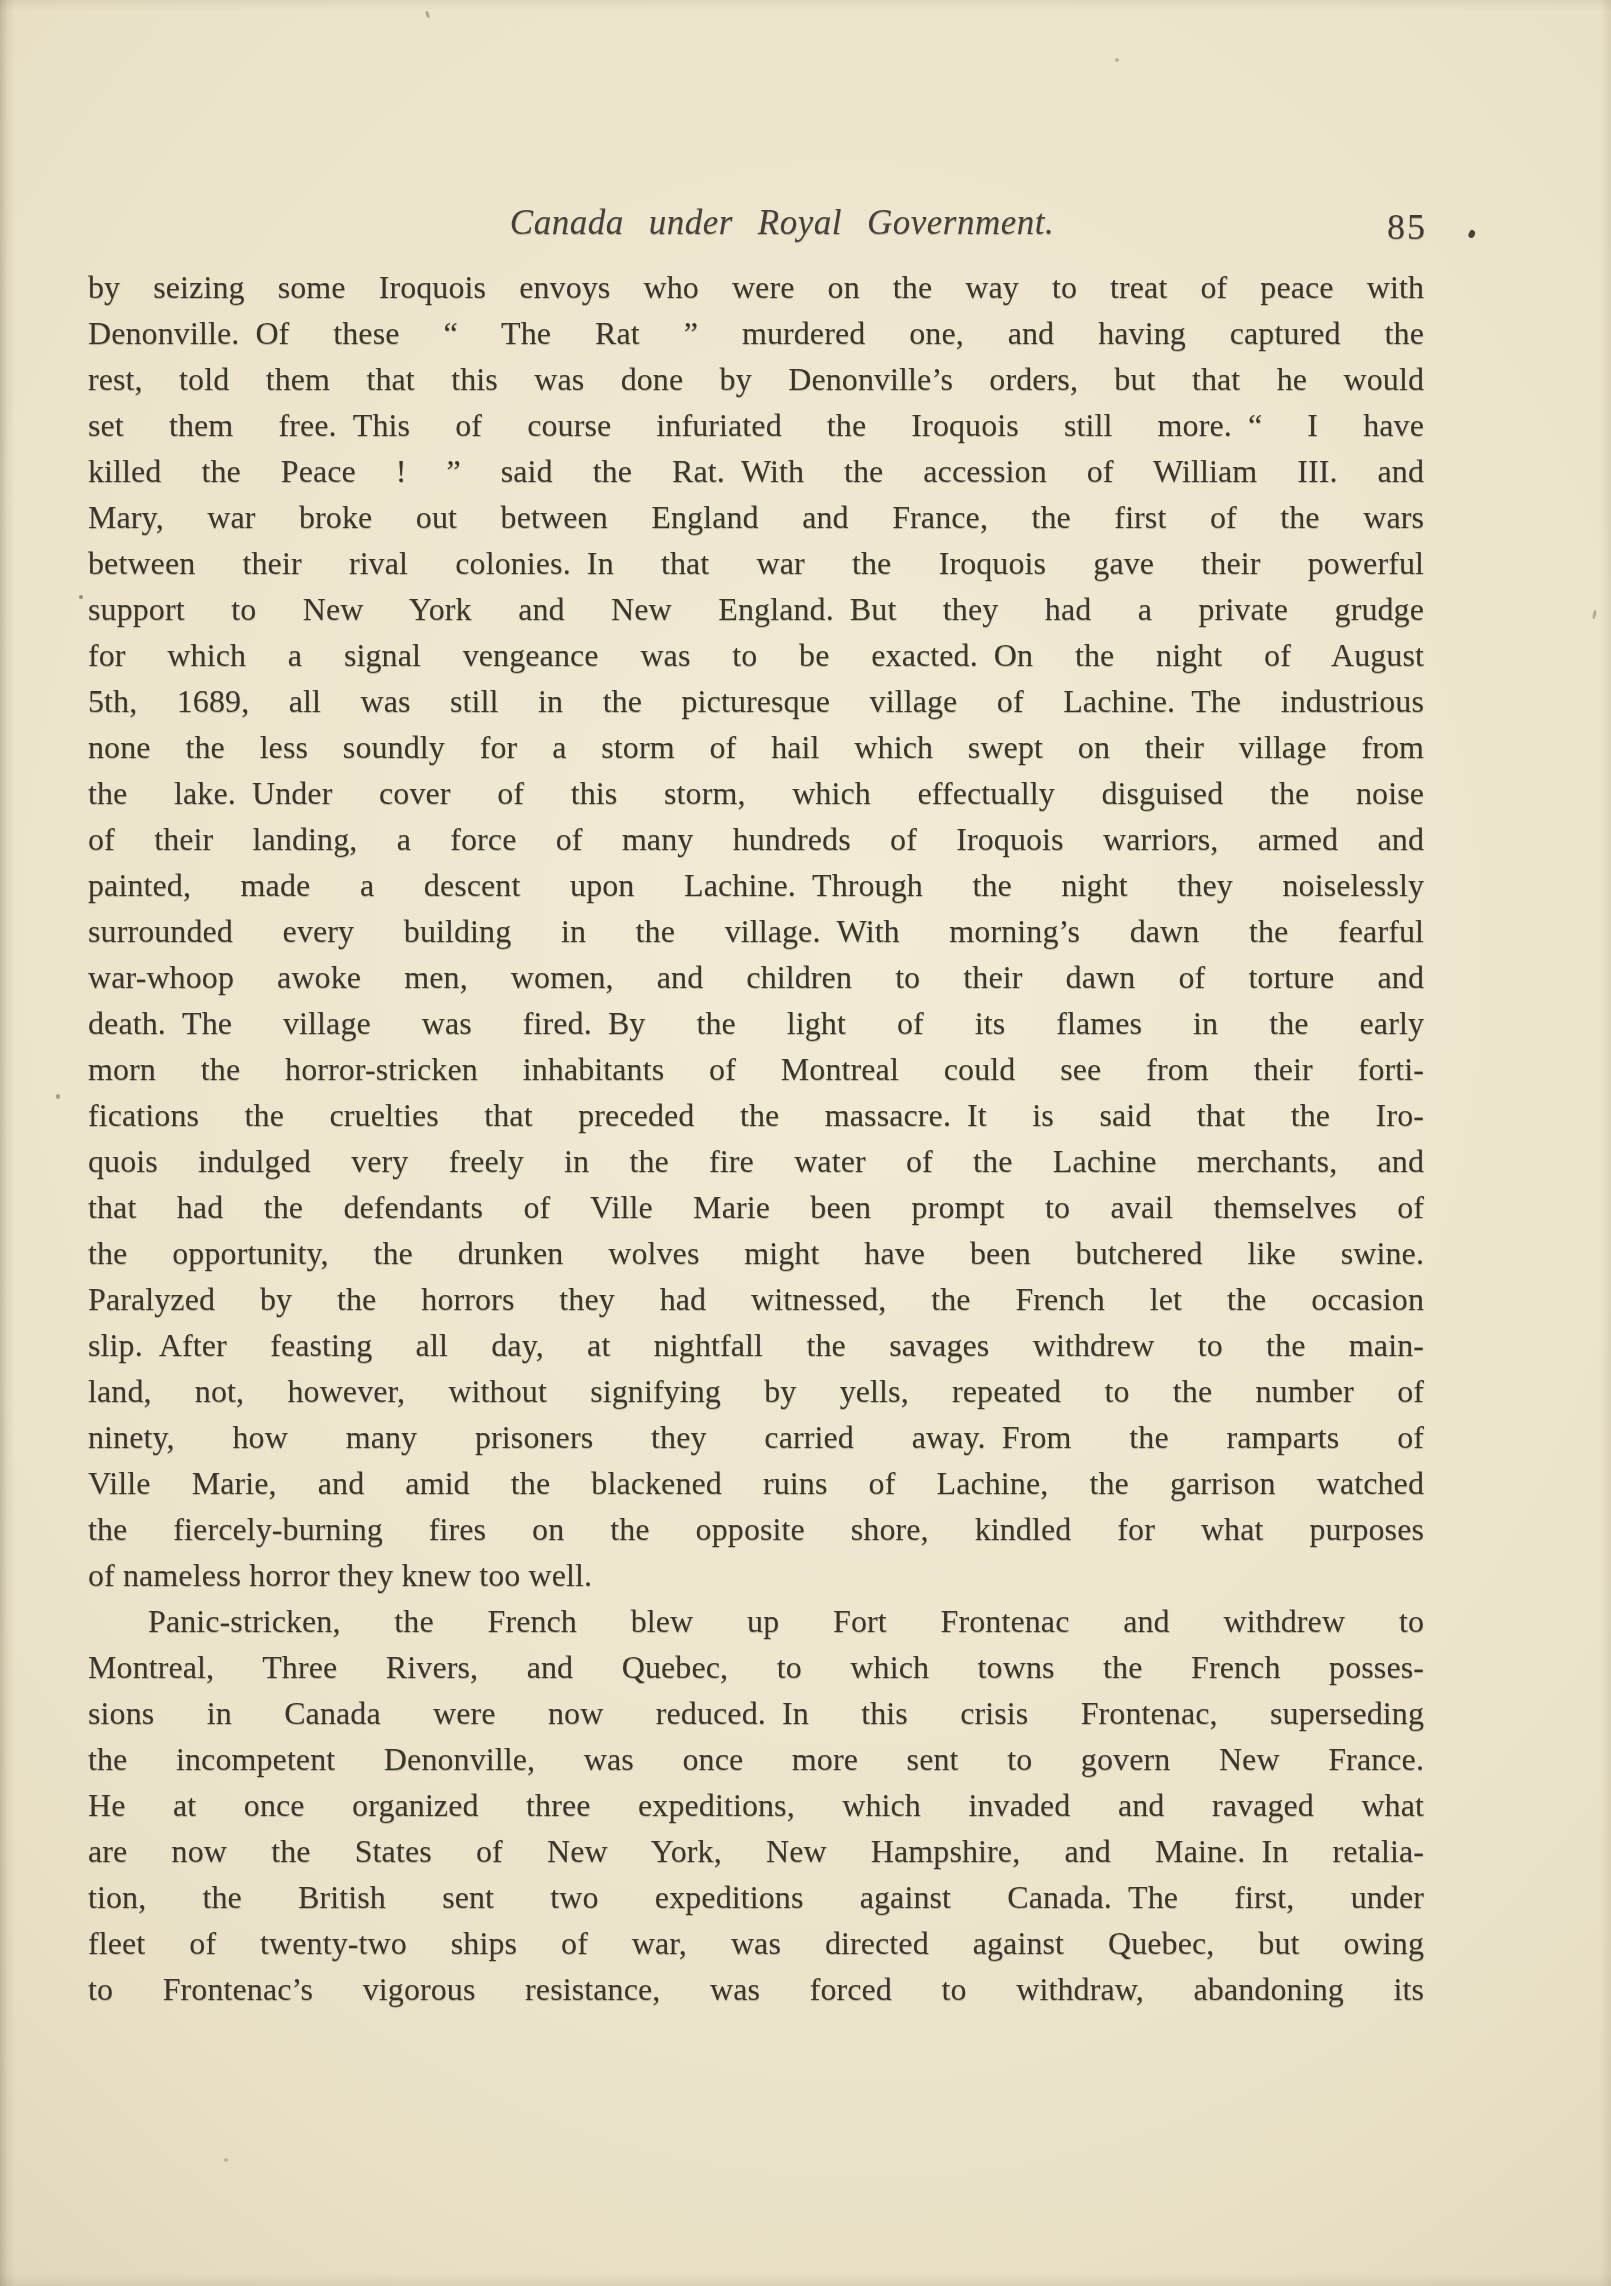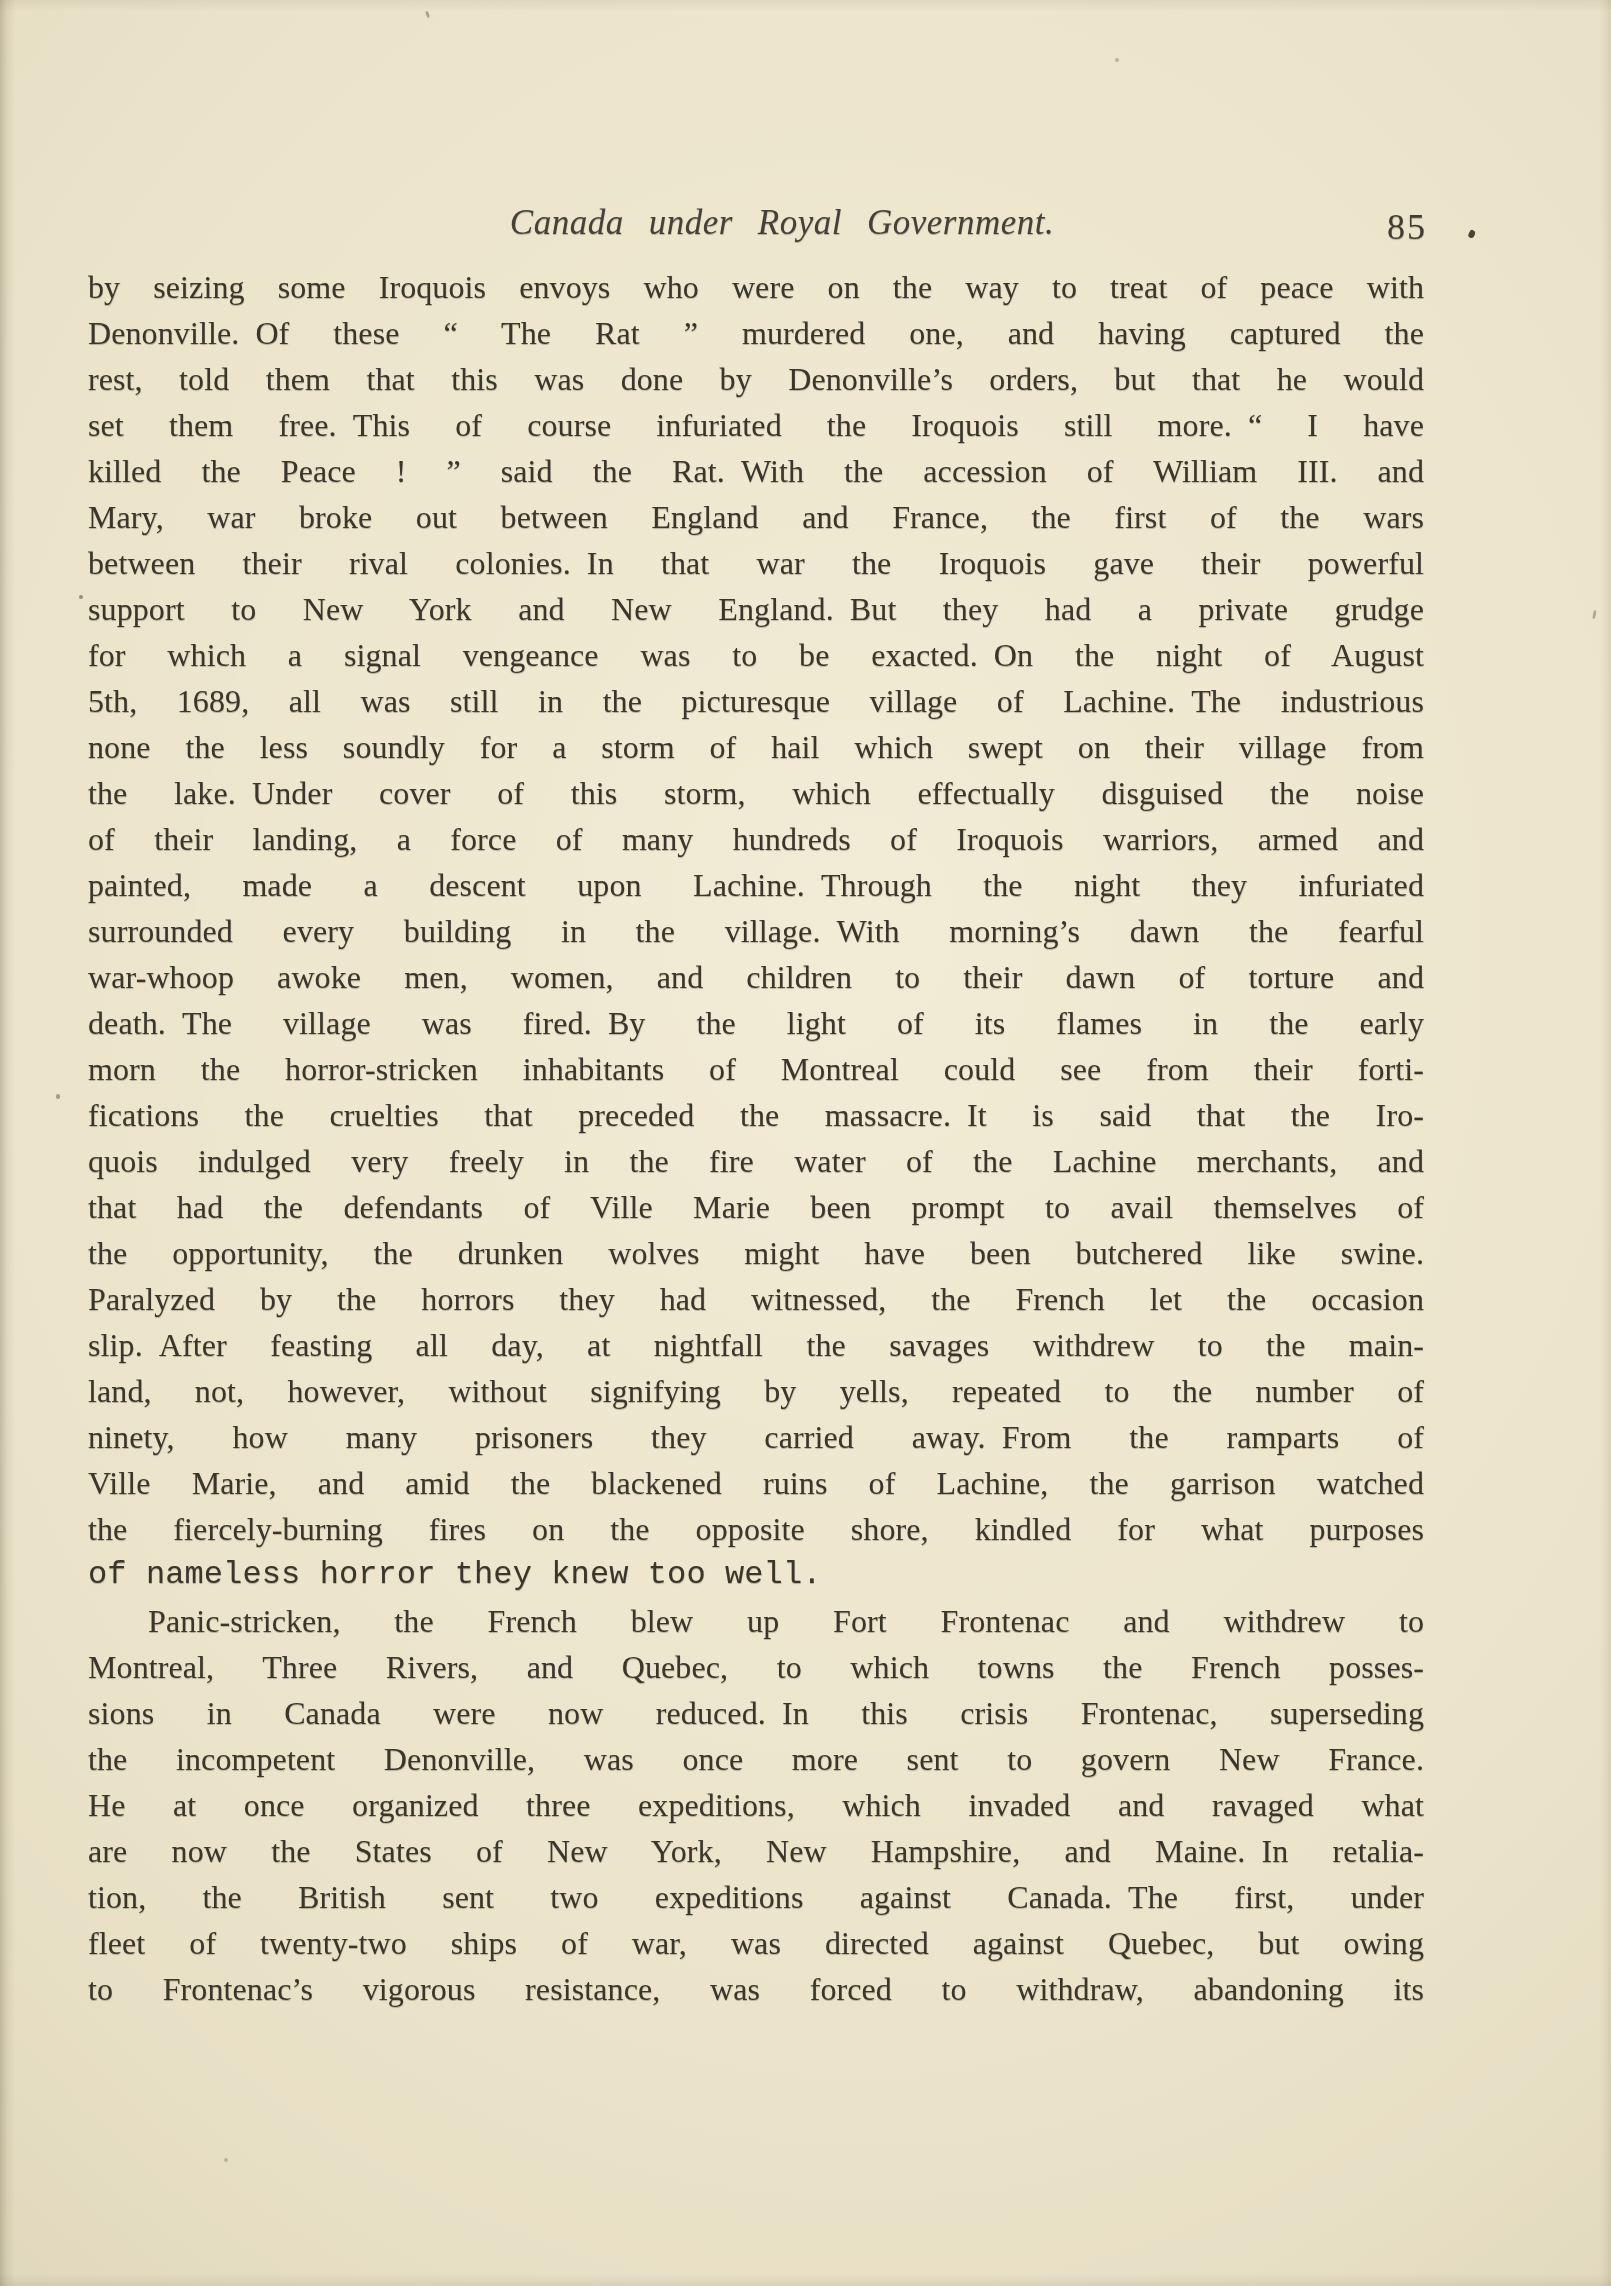--- a/index.html
+++ b/index.html
@@ -37,21 +37,21 @@
     font-size:36px;color:#403c33;letter-spacing:1.9px;
     text-shadow:0.3px 0.5px 0.7px rgba(70,62,48,0.35);
   }
   .text-block{
     position:absolute;left:88px;top:264px;width:1336px;
     font-size:32px;line-height:46px;color:#3a362c;
     text-shadow:0.3px 0.5px 0.7px rgba(66,58,44,0.32);
     letter-spacing:0.1px;
   }
   .line{text-align:justify;text-align-last:justify;}
-  .line.endpara{text-align-last:left;font-family:Liberation Mono, monospace;}
+  .line.endpara{text-align-last:left;}
   .line.indent{text-indent:60px;}
   .speck{position:absolute;border-radius:50%;pointer-events:none;}
   .s1{left:1469px;top:230px;width:5.6px;height:7.5px;background:#4a4436;transform:rotate(25deg);border-radius:40% 60% 55% 45%;}
   .s2{left:79px;top:595px;width:3.8px;height:3.8px;background:rgba(80,72,52,0.55);}
   .s3{left:56px;top:1094px;width:3.8px;height:4.7px;background:rgba(80,72,52,0.45);}
   .s4{left:1593px;top:610px;width:2.8px;height:8.5px;background:rgba(96,86,58,0.40);transform:rotate(12deg);}
   .s5{left:426px;top:11.3px;width:2.8px;height:6.6px;background:rgba(96,86,58,0.45);transform:rotate(-18deg);}
   .s6{left:1115px;top:58px;width:3.8px;height:3.8px;background:rgba(96,86,58,0.35);}
   .s7{left:224px;top:2158px;width:3.8px;height:3.8px;background:rgba(96,86,58,0.30);}
 </style>
@@ -73,21 +73,21 @@
       <div class="line">set them free. This of course infuriated the Iroquois still more. “ I have</div>
       <div class="line">killed the Peace ! ” said the Rat. With the accession of William III. and</div>
       <div class="line">Mary, war broke out between England and France, the first of the wars</div>
       <div class="line">between their rival colonies. In that war the Iroquois gave their powerful</div>
       <div class="line">support to New York and New England. But they had a private grudge</div>
       <div class="line">for which a signal vengeance was to be exacted. On the night of August</div>
       <div class="line">5th, 1689, all was still in the picturesque village of Lachine. The industrious</div>
       <div class="line">none the less soundly for a storm of hail which swept on their village from</div>
       <div class="line">the lake. Under cover of this storm, which effectually disguised the noise</div>
       <div class="line">of their landing, a force of many hundreds of Iroquois warriors, armed and</div>
-      <div class="line">painted, made a descent upon Lachine. Through the night they infuriated</div>
+      <div class="line">painted, made a descent upon Lachine. Through the night they noiselessly</div>
       <div class="line">surrounded every building in the village. With morning’s dawn the fearful</div>
       <div class="line">war-whoop awoke men, women, and children to their dawn of torture and</div>
       <div class="line">death. The village was fired. By the light of its flames in the early</div>
       <div class="line">morn the horror-stricken inhabitants of Montreal could see from their forti-</div>
       <div class="line">fications the cruelties that preceded the massacre. It is said that the Iro-</div>
       <div class="line">quois indulged very freely in the fire water of the Lachine merchants, and</div>
       <div class="line">that had the defendants of Ville Marie been prompt to avail themselves of</div>
       <div class="line">the opportunity, the drunken wolves might have been butchered like swine.</div>
       <div class="line">Paralyzed by the horrors they had witnessed, the French let the occasion</div>
       <div class="line">slip. After feasting all day, at nightfall the savages withdrew to the main-</div>

